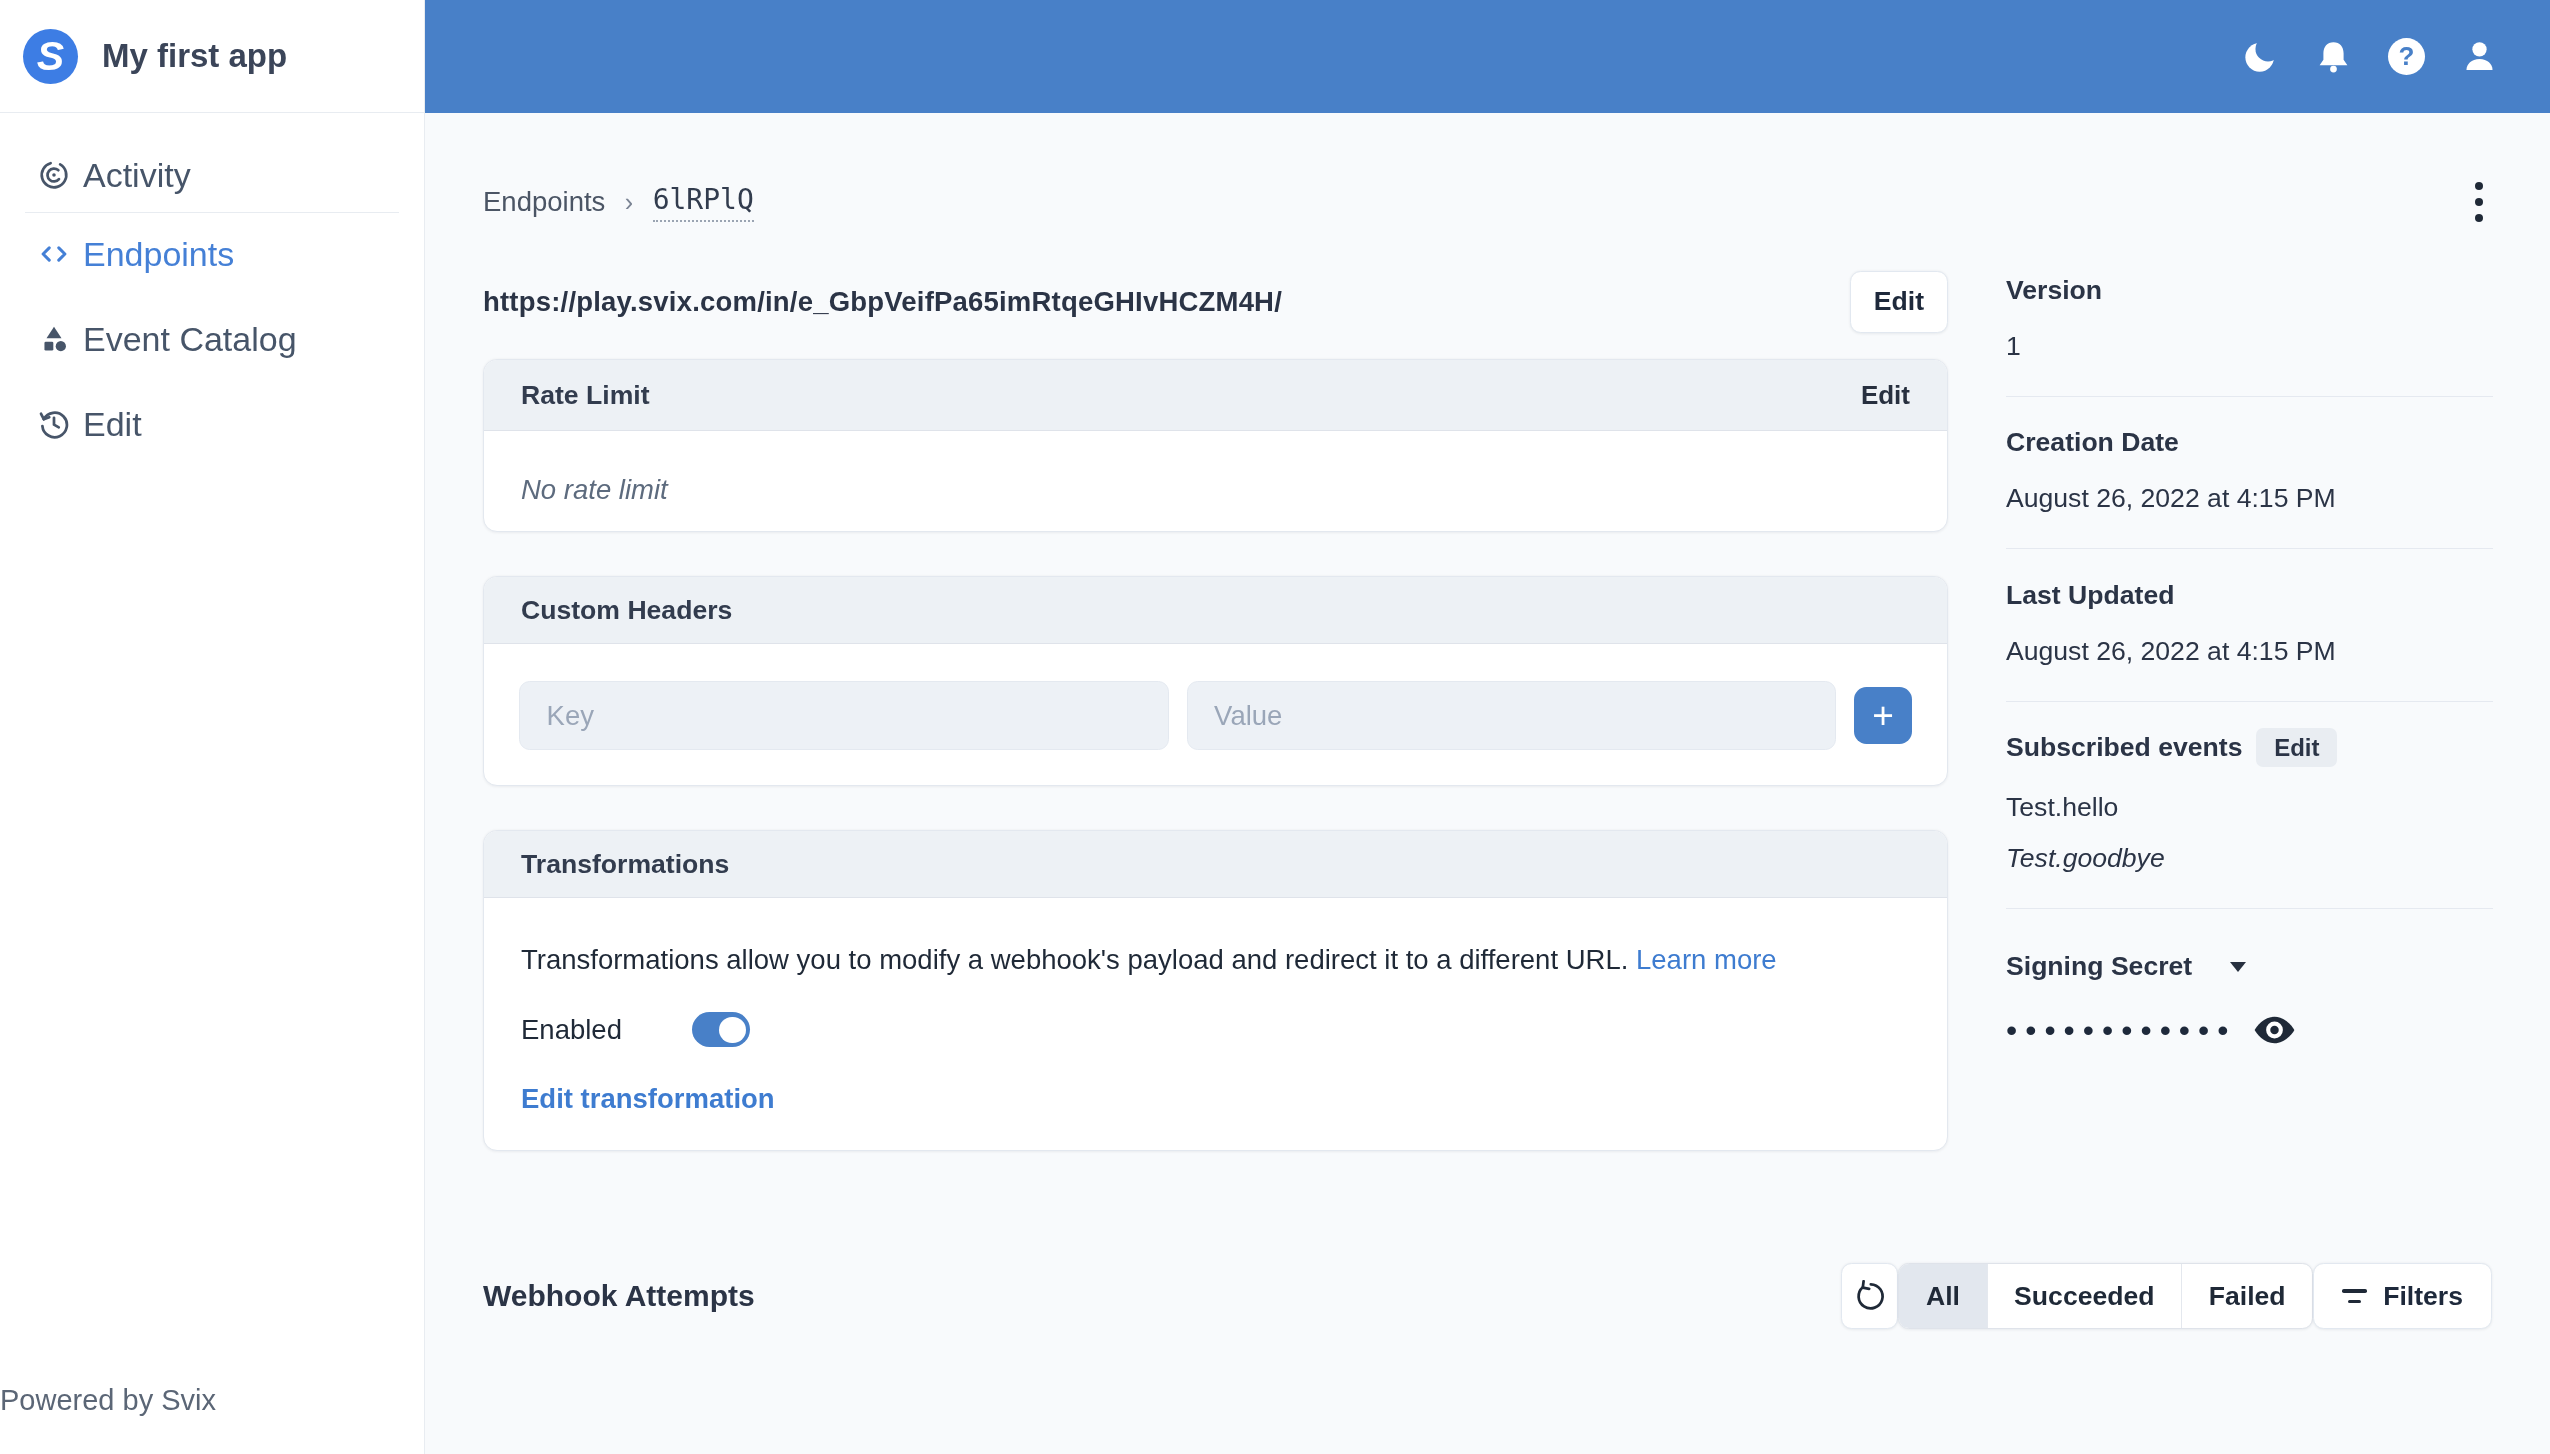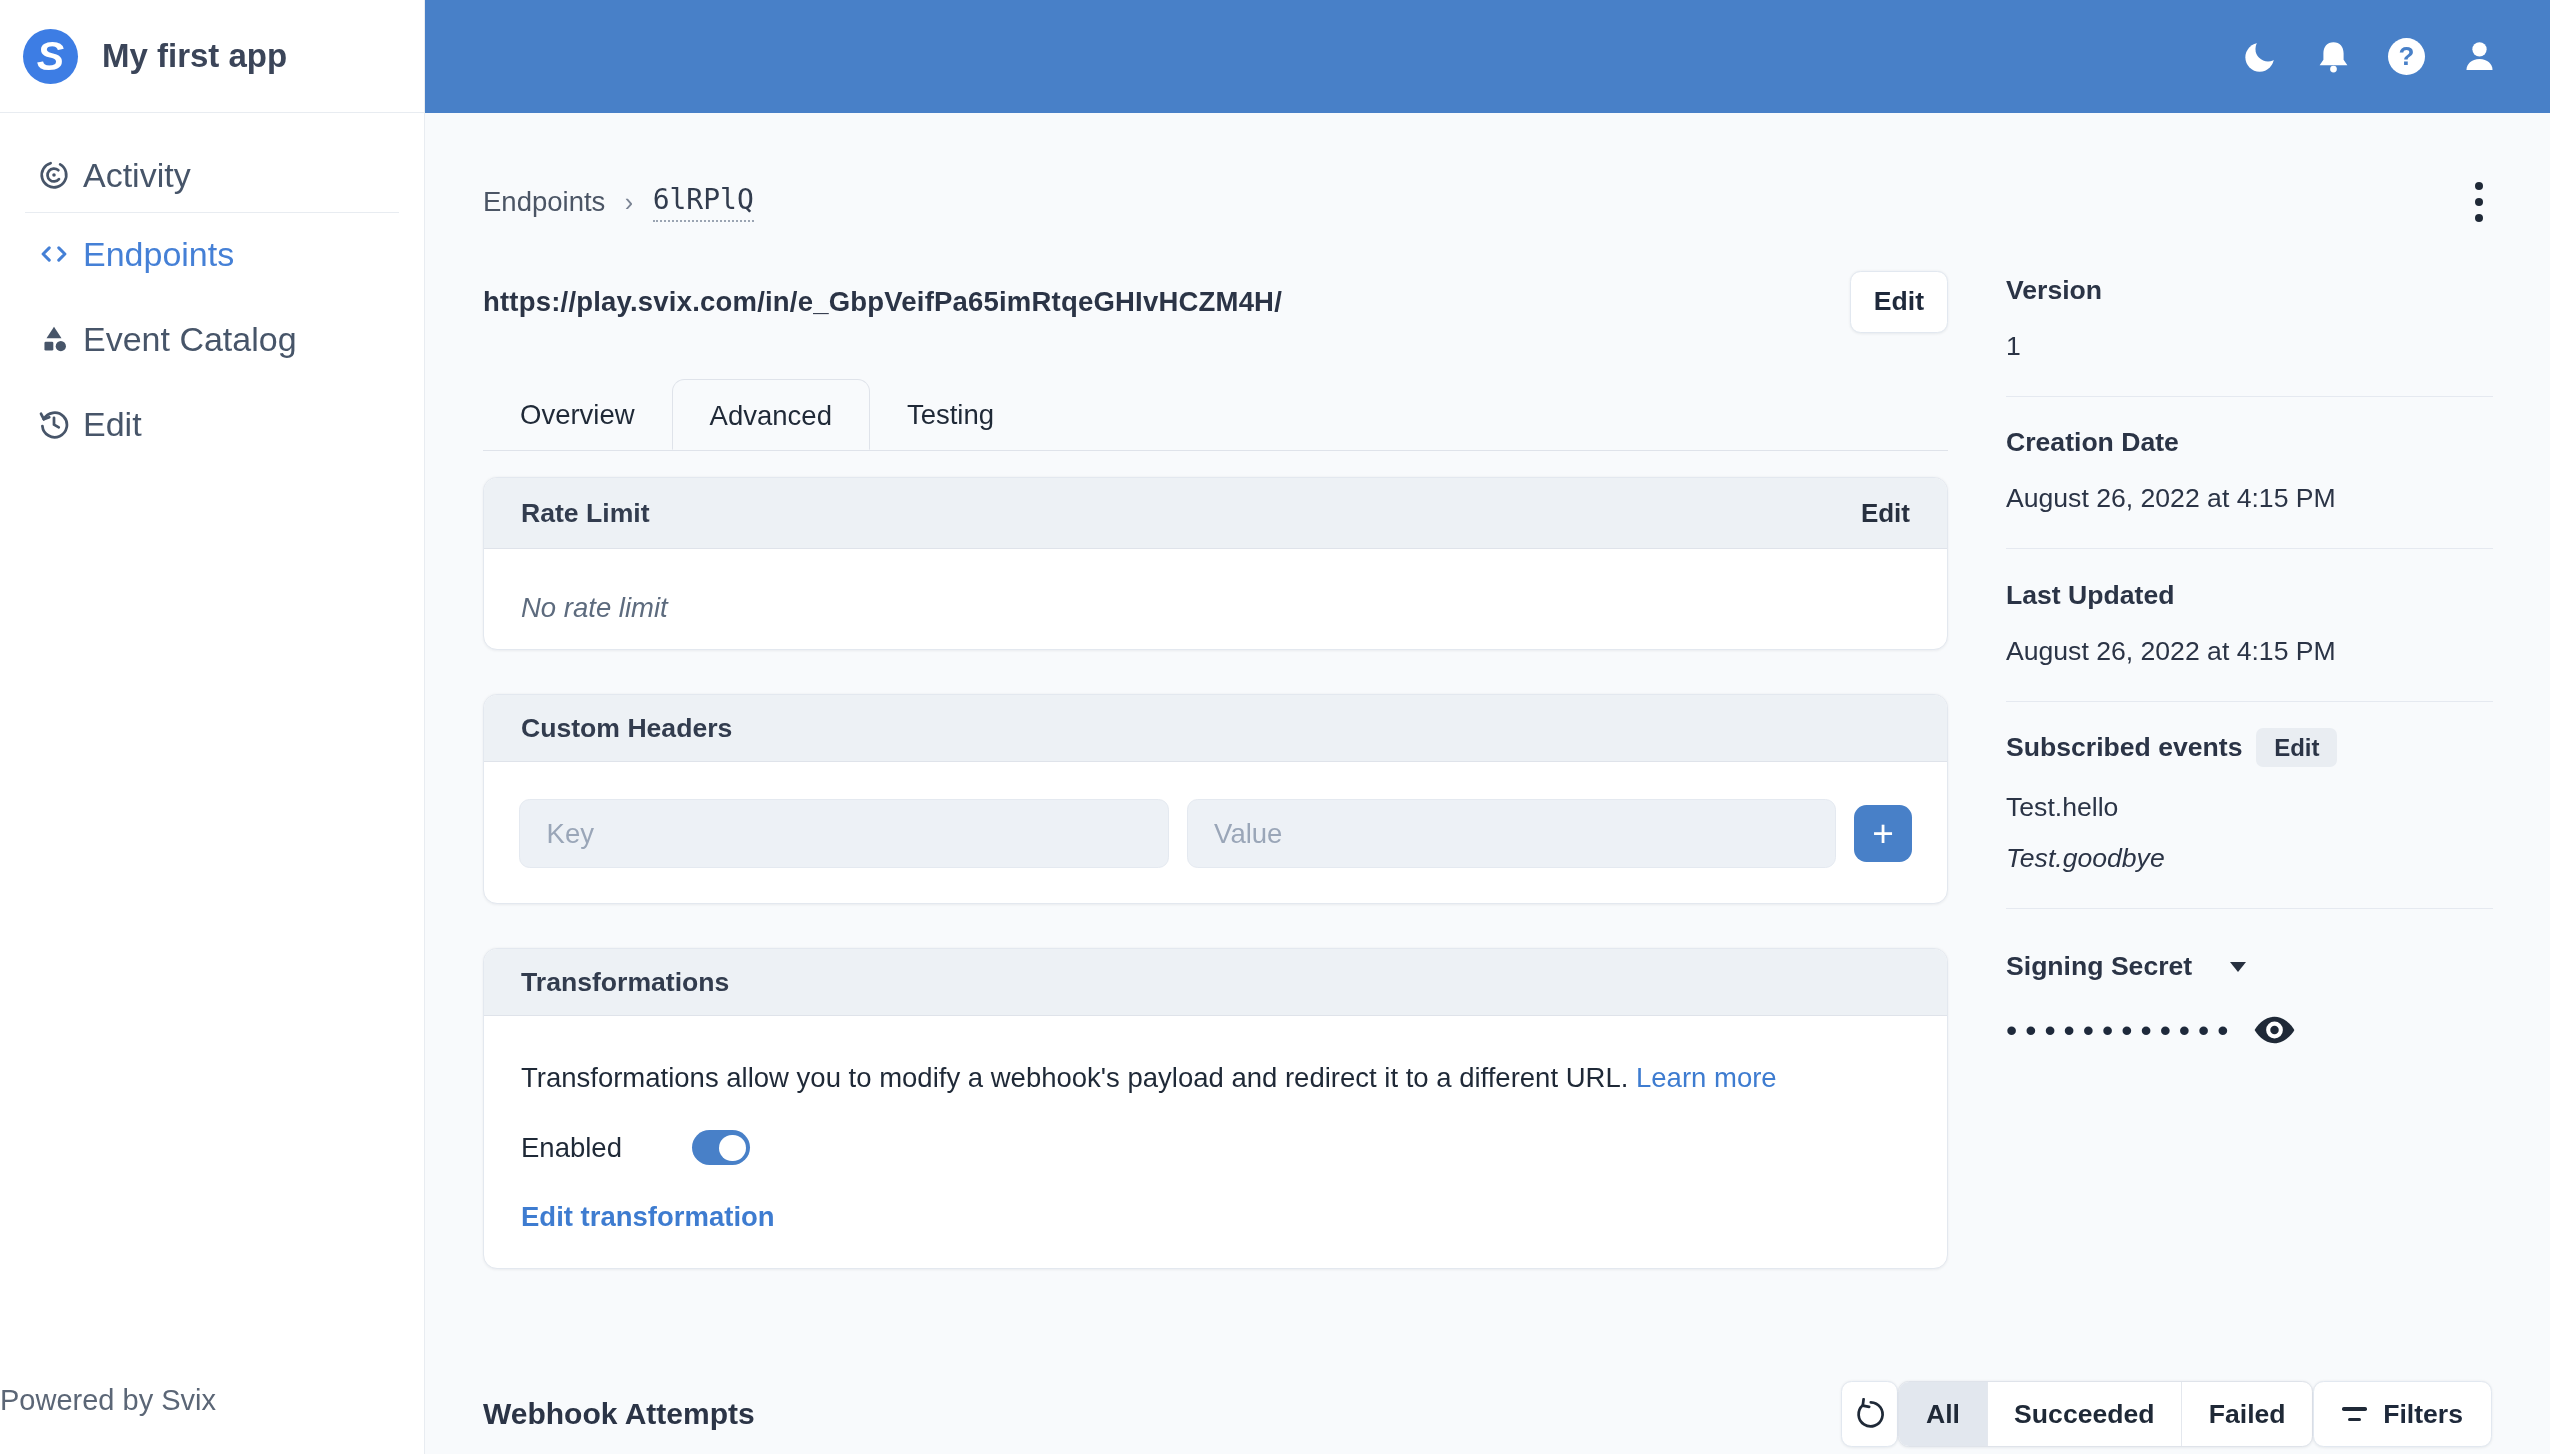--- a/index.html
+++ b/index.html
@@ -206,25 +206,20 @@
 
       <div class="layout">
 
         <div class="main-col">
 
           <div class="url-row">
             <div class="endpoint-url">https://play.svix.com/in/e_GbpVeifPa65imRtqeGHIvHCZM4H/</div>
             <button class="btn edit-btn">Edit</button>
           </div>
 
-          <div class="tabs">
-            <div class="tab">Overview</div>
-            <div class="tab active">Advanced</div>
-            <div class="tab">Testing</div>
-          </div>
 
           <section class="card">
             <div class="card-header">
               <span class="card-title">Rate Limit</span>
               <span class="card-action">Edit</span>
             </div>
             <div class="rate-body">
               <span class="empty-italic">No rate limit</span>
             </div>
           </section>

